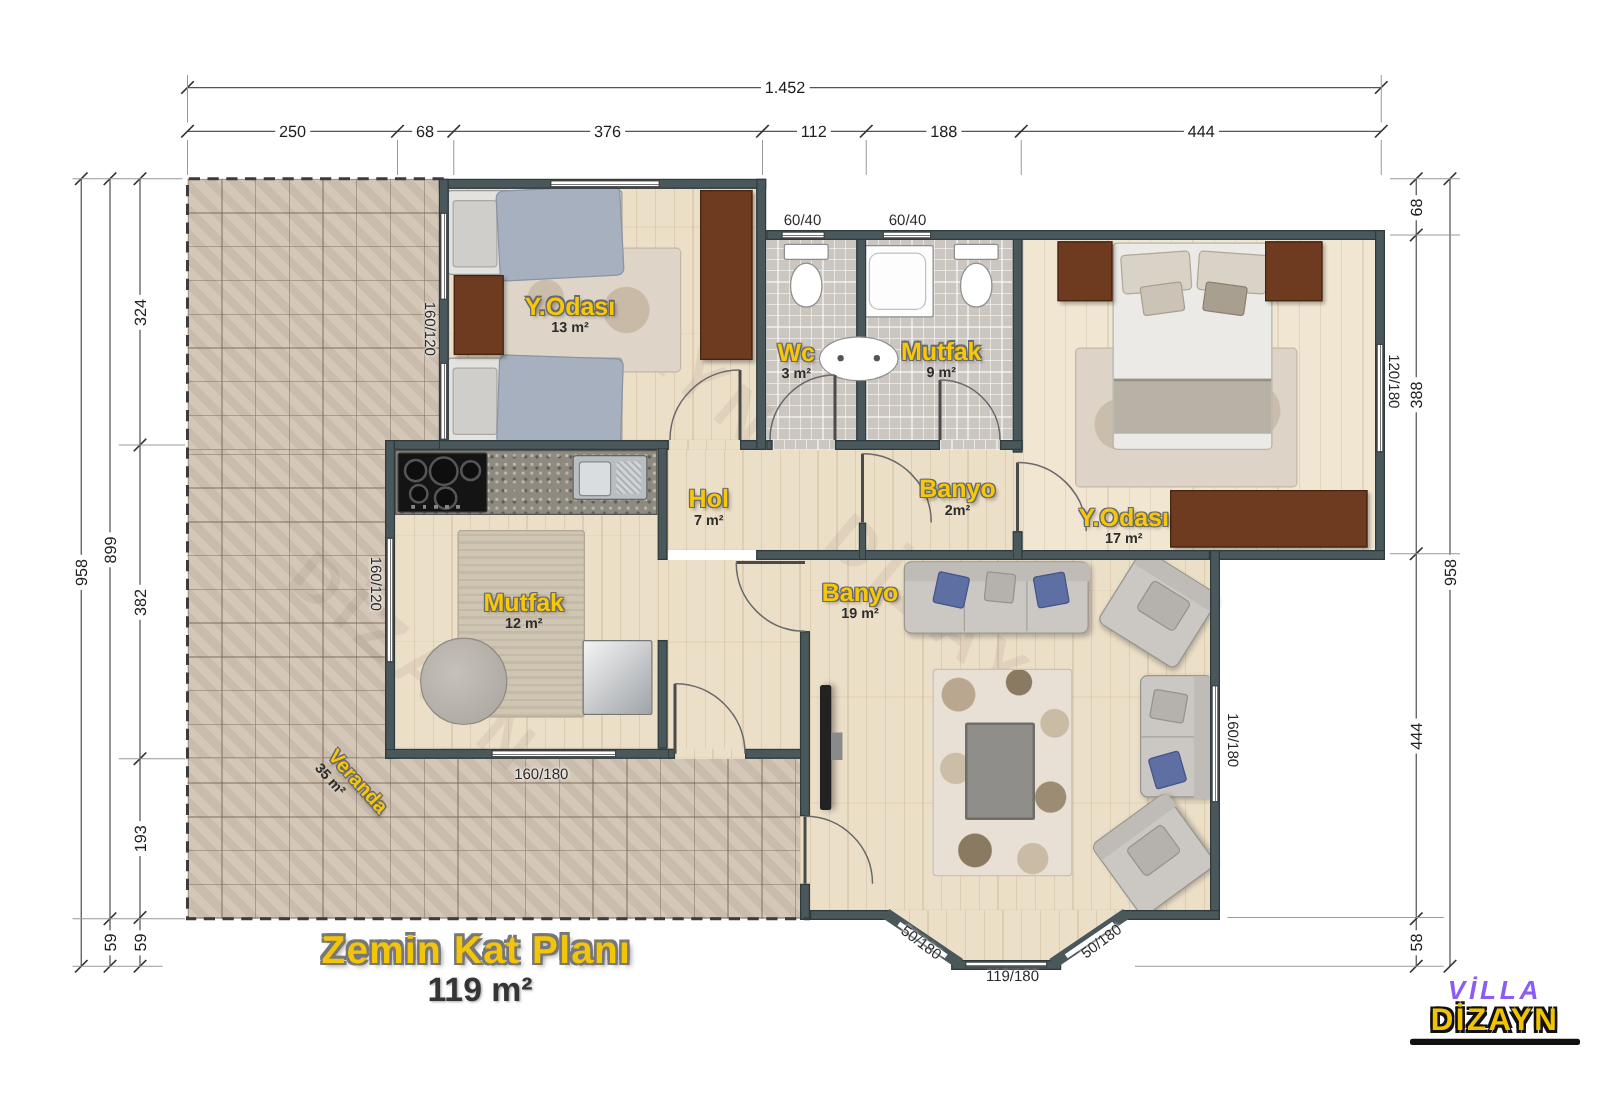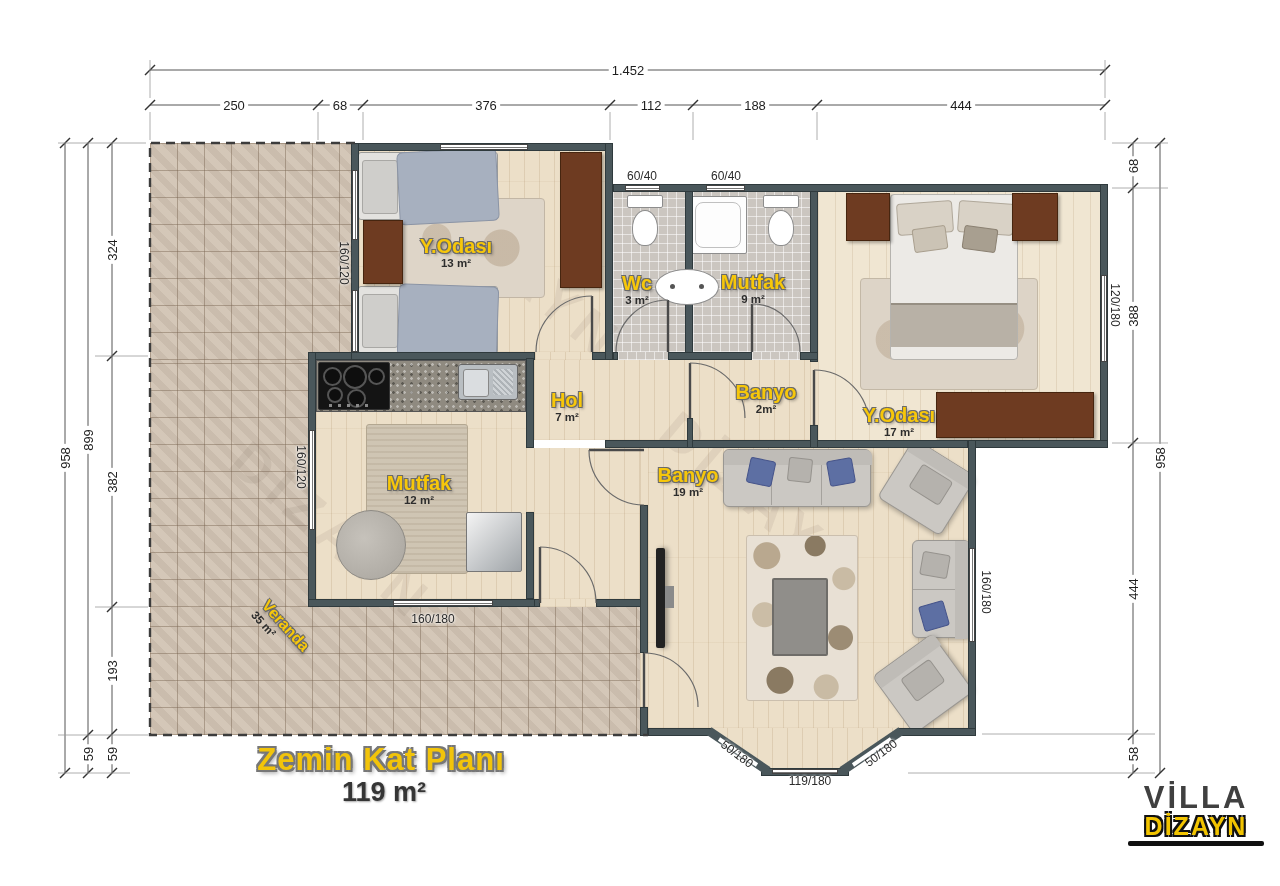--- a/index.html
+++ b/index.html
@@ -41,21 +41,21 @@
        text-shadow:0 0 3px #fff,0 0 3px #fff;z-index:25;}
   .winlab.v{transform:translate(-50%,-50%) rotate(90deg);}
   .wm{position:absolute;font-size:54px;font-weight:bold;letter-spacing:8px;color:rgba(95,82,66,.09);
       transform:rotate(40deg);z-index:5;pointer-events:none;}
   #title-name{position:absolute;left:381px;top:760px;transform:translate(-50%,-50%);
       font-size:31px;font-weight:bold;color:#f2c40a;letter-spacing:1px;
       text-shadow:-2px -2px 0 #777,2px -2px 0 #777,-2px 2px 0 #777,2px 2px 0 #777,3px 3px 4px rgba(0,0,0,.4);z-index:40;}
   #title-area{position:absolute;left:384px;top:792px;transform:translate(-50%,-50%);
       font-size:27px;font-weight:bold;color:#353535;text-shadow:1px 1px 2px rgba(0,0,0,.35);z-index:40;}
   #logo{position:absolute;left:1128px;top:782px;width:136px;text-align:center;z-index:40;}
-  #logo-top{font-size:31px;font-weight:bold;color:#404040;letter-spacing:3px;line-height:1;}
+  #logo-top{font-size:21px;font-weight:bold;color:#8b5cf6;letter-spacing:3px;line-height:1;font-style:italic;}
   #logo-bottom{font-size:25px;font-weight:bold;color:#f2c400;letter-spacing:2px;line-height:1.05;
       text-shadow:-2px -2px 0 #111,2px -2px 0 #111,-2px 2px 0 #111,2px 2px 0 #111;}
   #logo-underline{height:5px;background:#101010;border-radius:2px;margin-top:2px;}
   svg{position:absolute;left:0;top:0;z-index:20;pointer-events:none;}
   .floor{z-index:1}.furn{z-index:8}.wall{z-index:12}.win{z-index:14}
 </style>
 </head>
 <body>
 
 <div id="plan">

